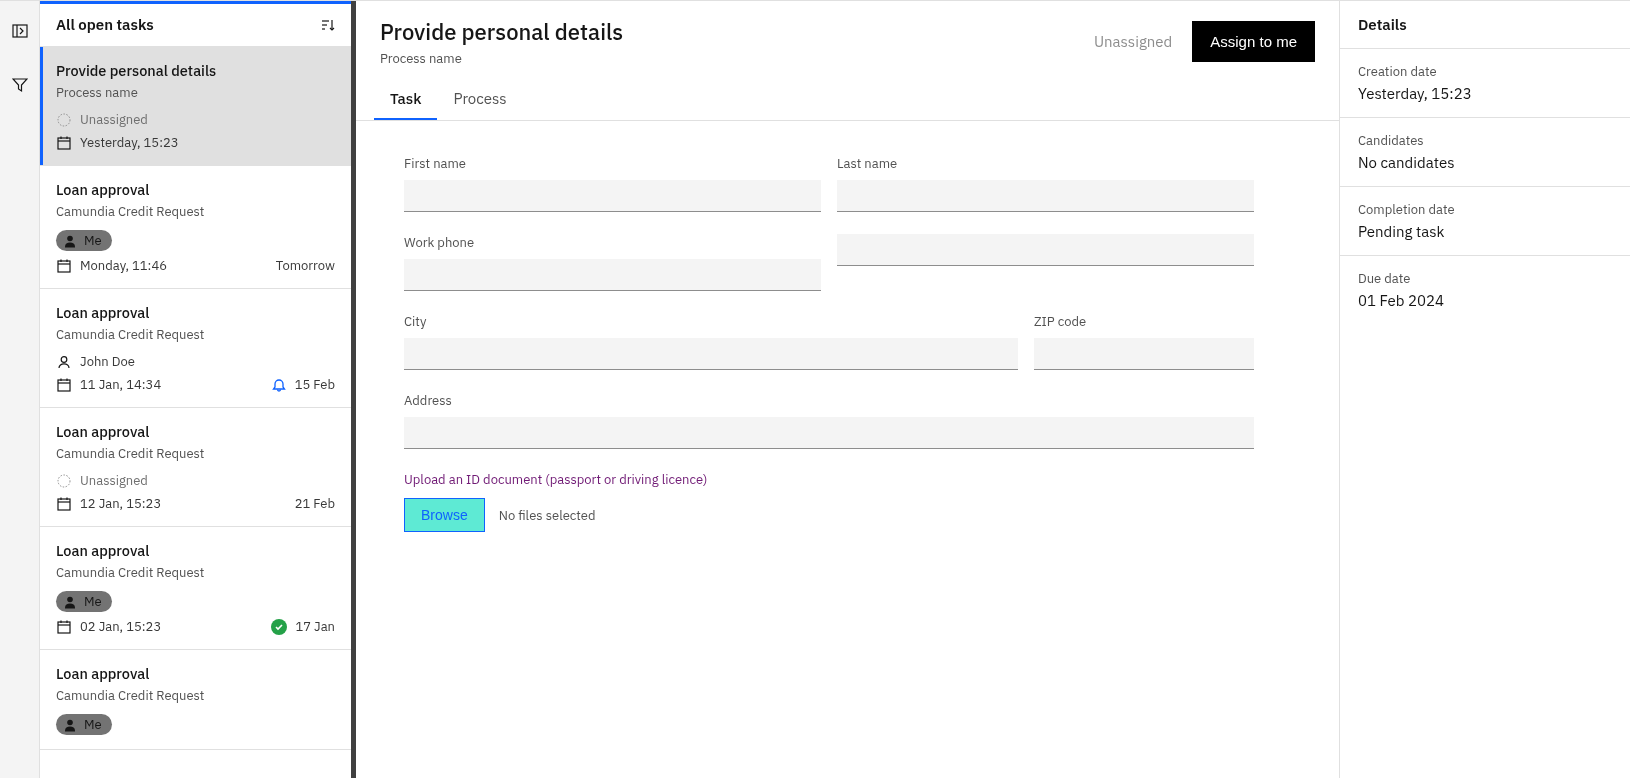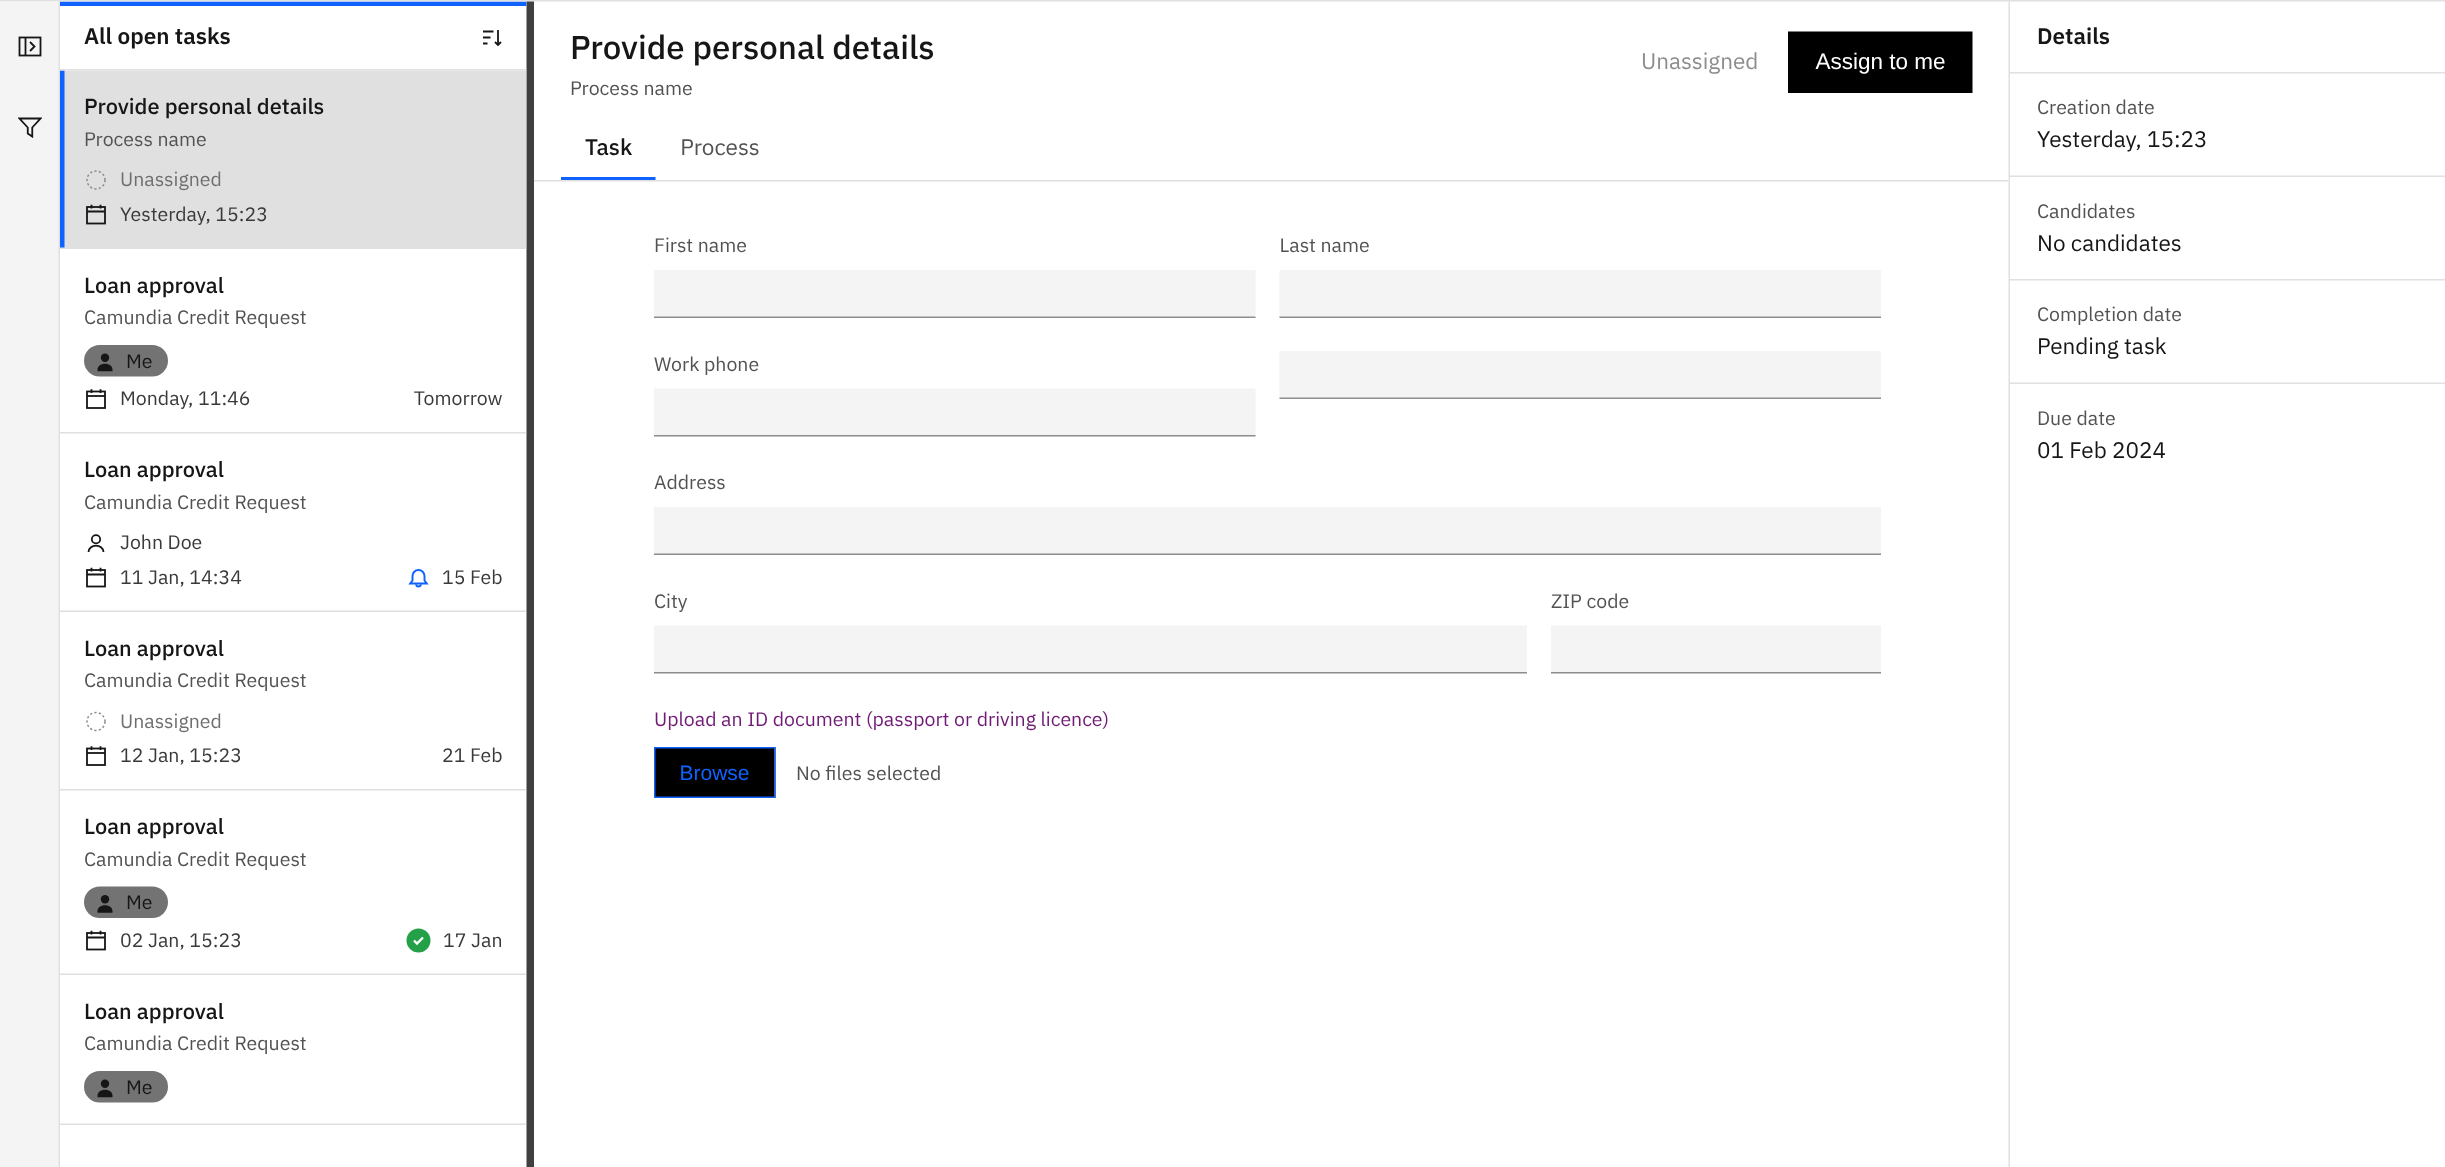--- a/index.html
+++ b/index.html
@@ -127,36 +127,36 @@
     color:#161616;
     border-bottom-color:#0f62fe;
     font-weight:500;
   }
   .form-wrap {
     padding: 34px 48px;
     overflow:auto;
     flex:1;
   }
   .form-container { max-width: 850px; }
-  .form-row { display:flex; gap:16px; margin-bottom:22px;margin-left:32px; }
+  .form-row { display:flex; gap:16px; margin-bottom:22px; }
   .form-field { flex:1; display:flex; flex-direction:column; }
   .form-field.small { flex:0 0 220px; }
   .form-field label { font-size:13px; color:#525252; margin-bottom:8px; }
   .form-field input[type=text] {
     background:#f4f4f4;
     border:none;
     border-bottom:1px solid #8d8d8d;
     height:32px;
     padding:0 12px;
     font-size:14px;
     outline:none;
   }
   .upload-row { display:flex; align-items:center; gap:14px; }
   .btn-ghost {
-    background:#000000; color:#0f62fe;
+    background:#5eead4; color:#0f62fe;
     border:1px solid #0f62fe;
     padding:8px 16px; font-size:14px; cursor:pointer;
   }
   .upload-status { font-size:13px; color:#525252; }
 
   
   .details-pane {
     width: 290px;
     display:flex; flex-direction:column;
   }
@@ -399,31 +399,31 @@
           <div class="form-field">
             <label>Work phone</label>
             <input type="text" style="">
           </div>
           <div class="form-field">
             <input type="text" style="">
           </div>
         </div>
         <div class="form-row">
           <div class="form-field">
-            <label>Address</label>
-            <input type="text" style="">
-          </div>
-        </div>
-        <div class="form-row">
-          <div class="form-field">
             <label>City</label>
             <input type="text" style="">
           </div>
           <div class="form-field small">
             <label>ZIP code</label>
+            <input type="text" style="">
+          </div>
+        </div>
+        <div class="form-row">
+          <div class="form-field">
+            <label>Address</label>
             <input type="text" style="">
           </div>
         </div>
         <div class="form-row" style="flex-direction:column; gap:10px;">
           <label style="font-size:13px;color:#701a75;">Upload an ID document (passport or driving licence)</label>
           <div class="upload-row">
             <button class="btn-ghost">Browse</button>
             <span class="upload-status">No files selected</span>
           </div>
         </div>

